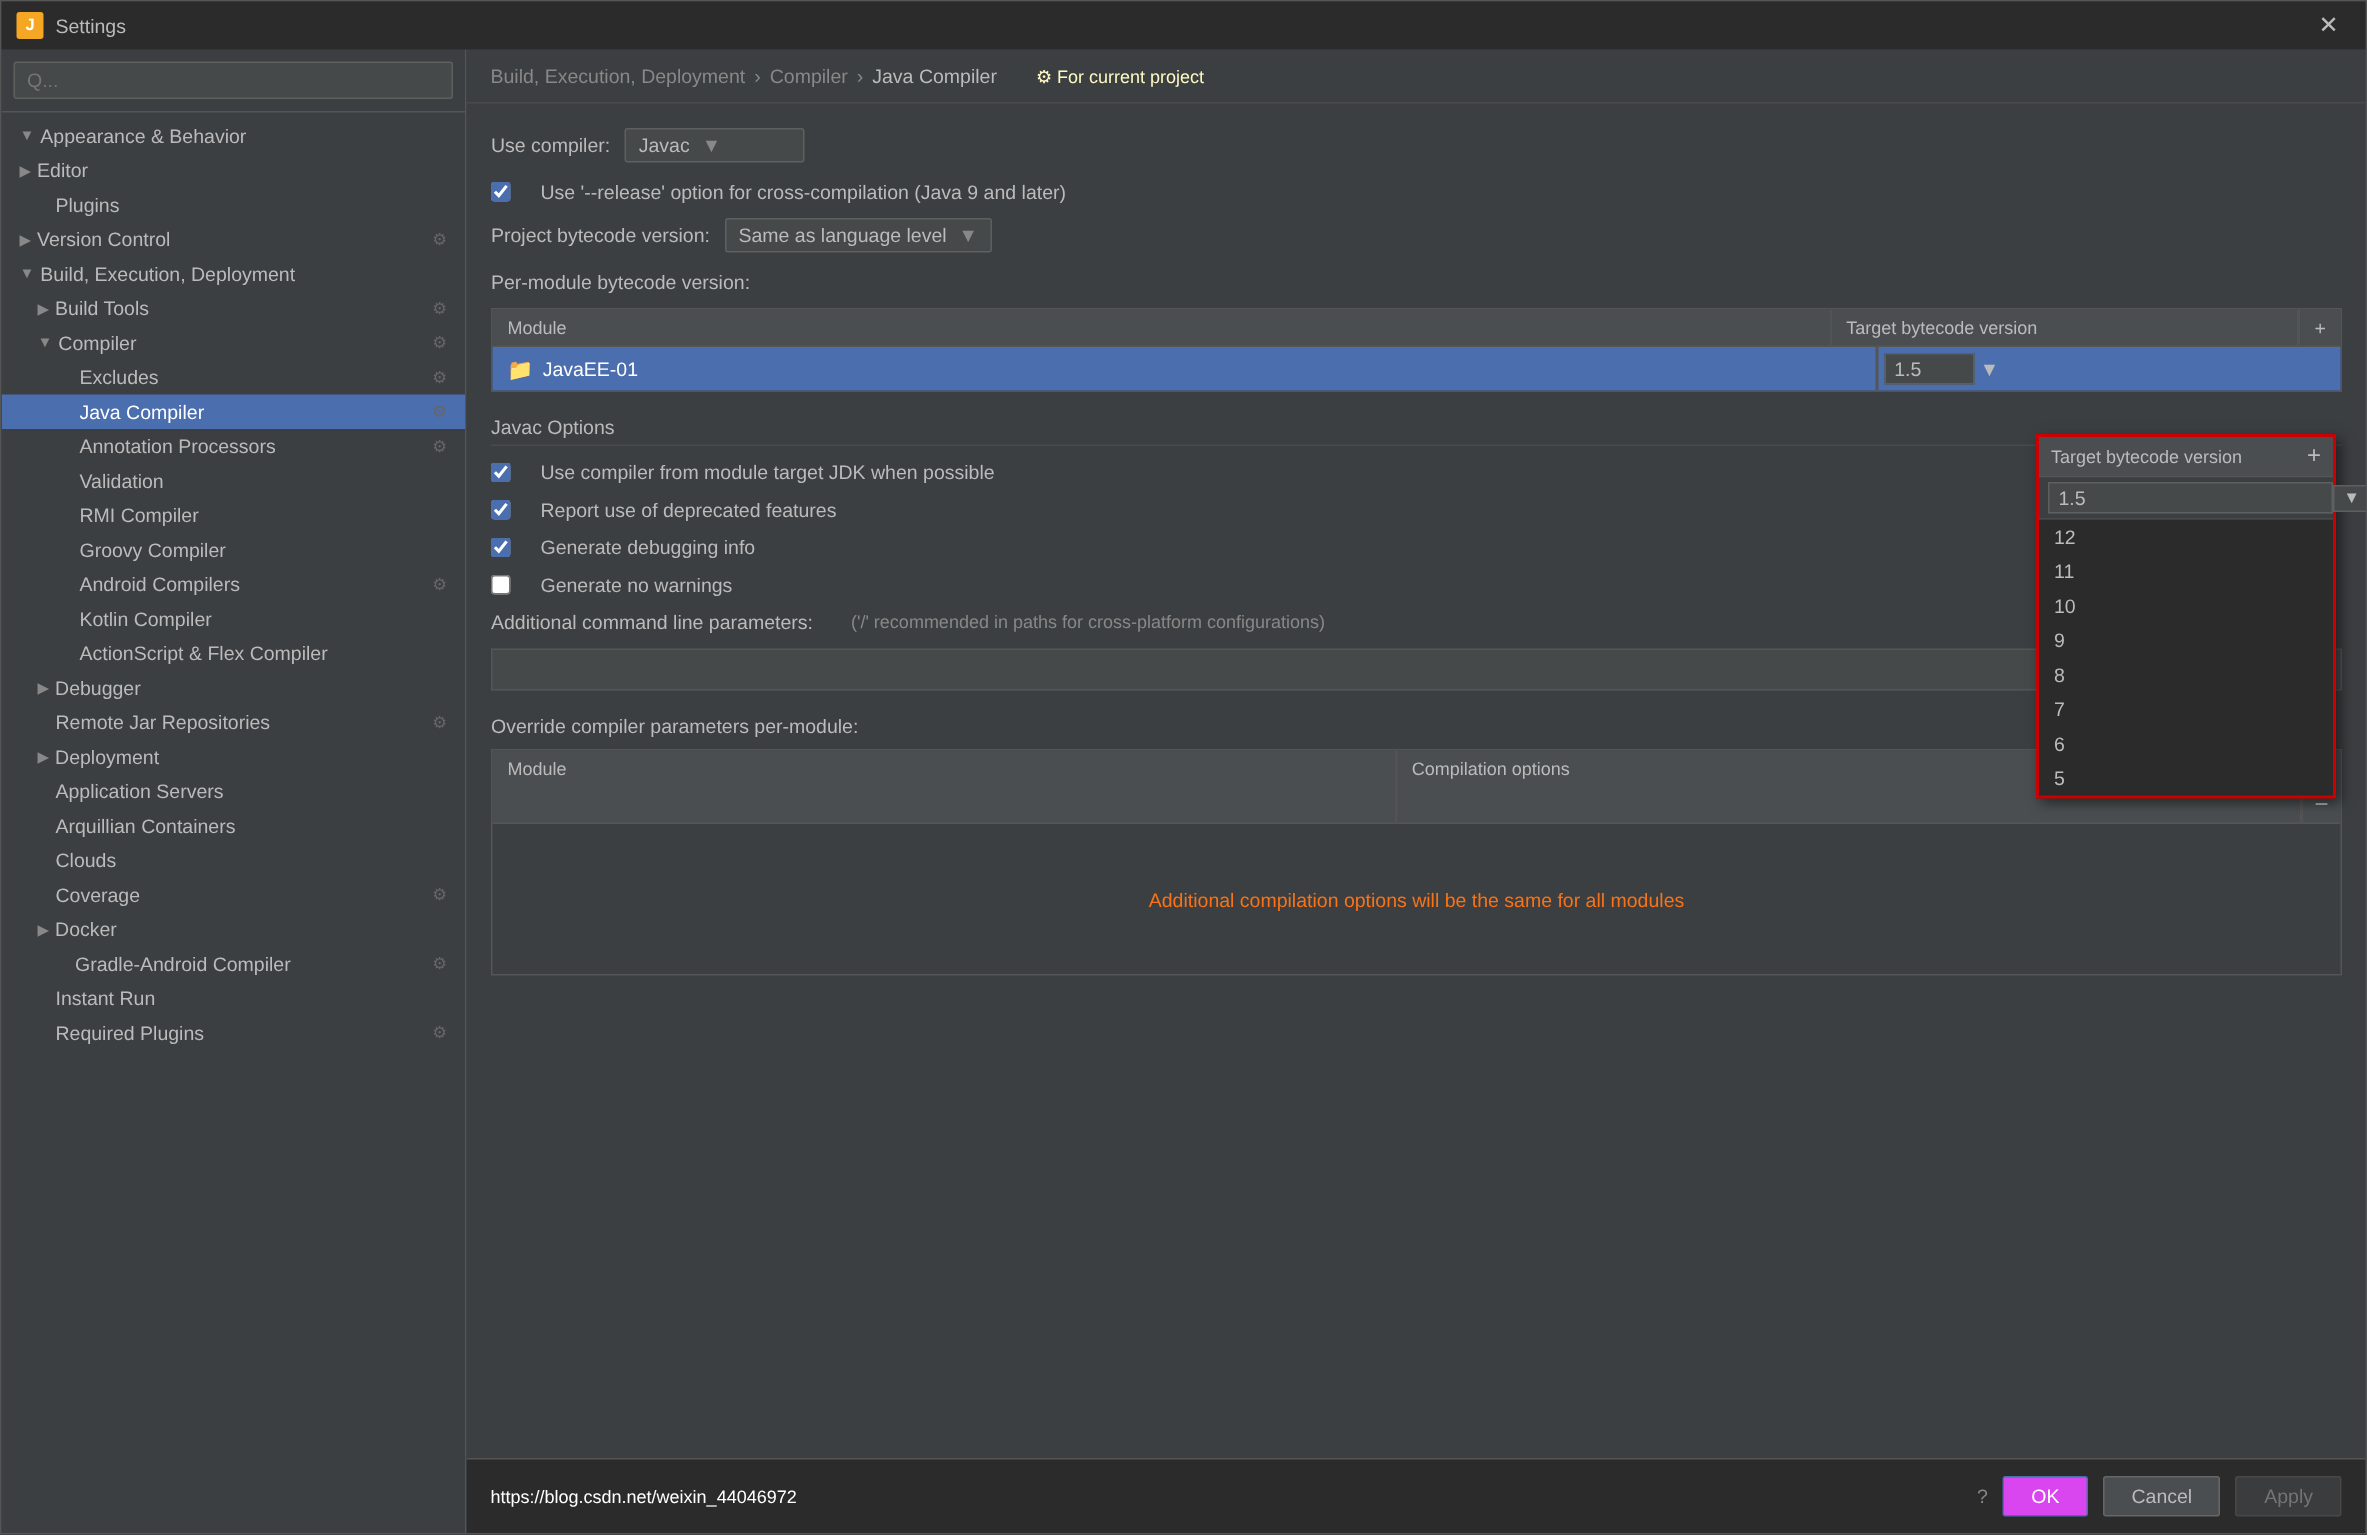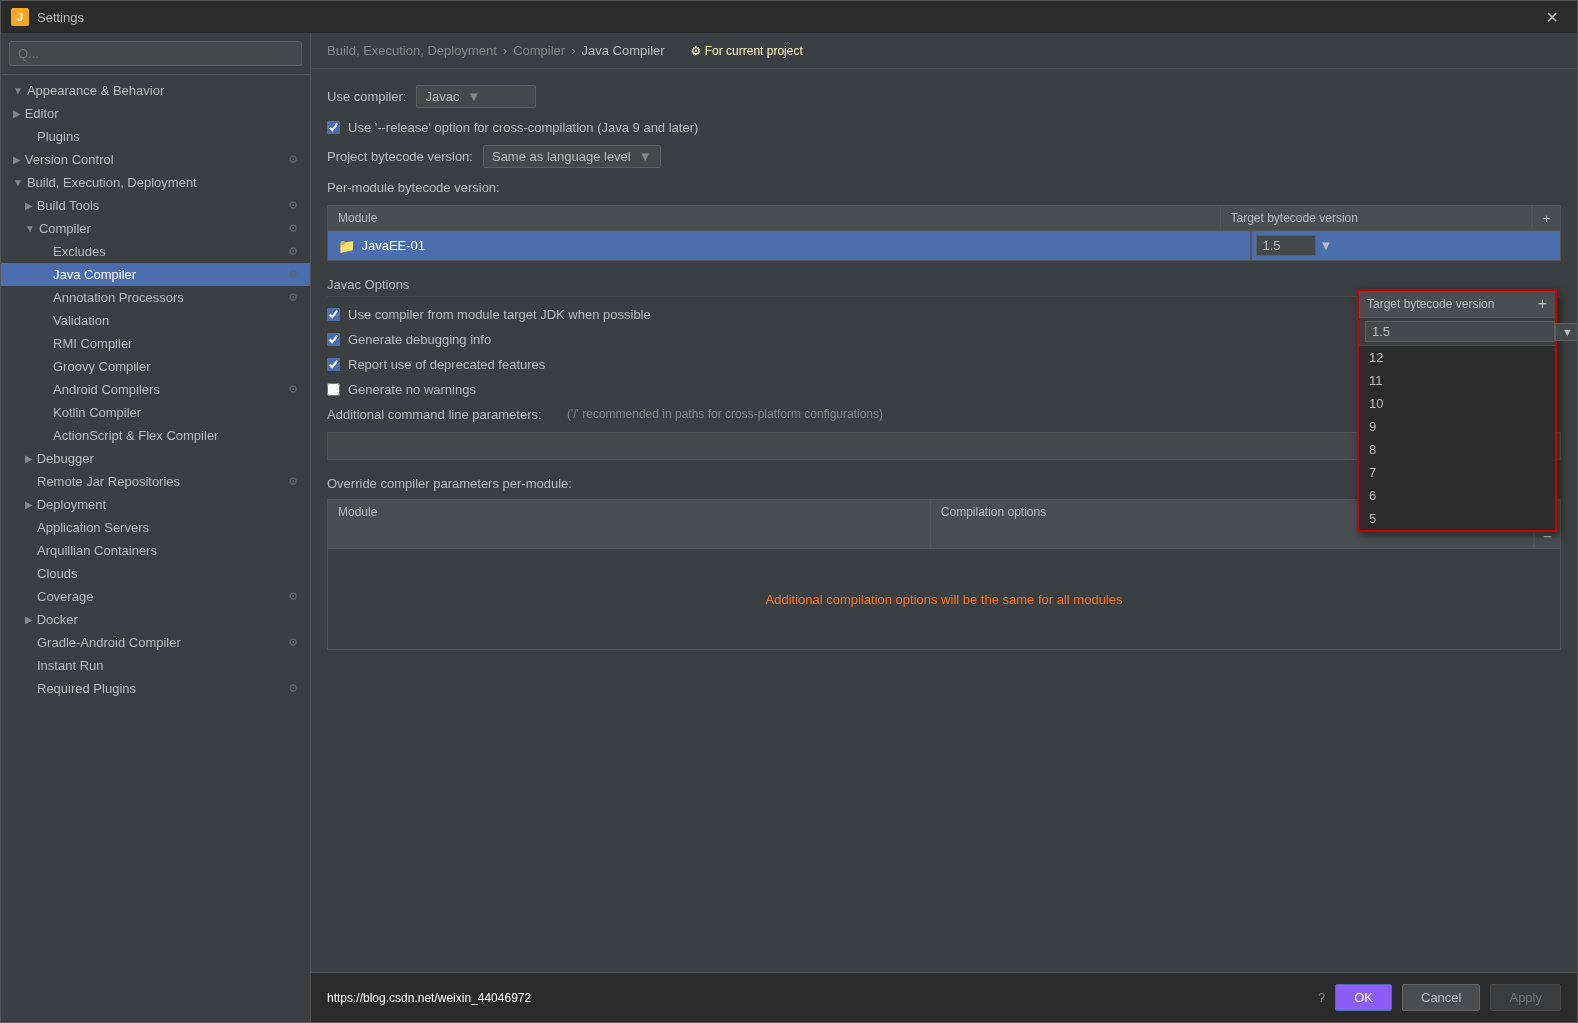--- a/index.html
+++ b/index.html
@@ -143,21 +143,21 @@
       display: flex;
       align-items: center;
       gap: 8px;
       cursor: pointer;
       min-width: 120px;
     }
     .form-select .arrow { color: #888; }
     .checkbox-row {
       display: flex;
       align-items: center;
-      gap: 8px;
+      gap: 20px;
       margin-bottom: 10px;
     }
     .checkbox-row input[type=checkbox] {
       accent-color: #4b6eaf;
     }
     .section-title {
       color: #bbbbbb;
       margin-bottom: 10px;
       margin-top: 6px;
     }
@@ -328,21 +328,21 @@
     .btn {
       padding: 5px 18px;
       border: 1px solid #666;
       background: #4a4e50;
       color: #bbbbbb;
       cursor: pointer;
       font-size: 13px;
       border-radius: 2px;
     }
     .btn-primary {
-      background: #8b5cf6;
+      background: #d946ef;
       border-color: #4b6eaf;
       color: white;
     }
     .btn.disabled { opacity: 0.5; cursor: default; }
     ::-webkit-scrollbar { width: 8px; height: 8px; }
     ::-webkit-scrollbar-track { background: #3c3f41; }
     ::-webkit-scrollbar-thumb { background: #666; border-radius: 3px; }
   </style>
 </head>
 <body>
@@ -461,21 +461,21 @@
           </div>
           <div class="sidebar-item" style="padding-left: 24px;">
             <span style="margin-right:12px;"></span>
             <span>Coverage</span>
             <span class="settings-icon" style="margin-left:auto;">⚙</span>
           </div>
           <div class="sidebar-item" style="padding-left: 24px;">
             <span style="margin-right:4px;font-size:10px;color:#888;">▶</span>
             <span>Docker</span>
           </div>
-          <div class="sidebar-item" style="padding-left: 24px;">
+          <div class="sidebar-item" style="padding-left: 24px; gap: 13px;">
             <span style="margin-right:12px;"></span>
             <span>Gradle-Android Compiler</span>
             <span class="settings-icon" style="margin-left:auto;">⚙</span>
           </div>
           <div class="sidebar-item" style="padding-left: 24px;">
             <span style="margin-right:12px;"></span>
             <span>Instant Run</span>
           </div>
           <div class="sidebar-item" style="padding-left: 24px;">
             <span style="margin-right:12px;"></span>
@@ -563,25 +563,25 @@
 
         <div class="javac-section-title">Javac Options</div>
 
         <div id="javac-options-container">
             <div class="checkbox-row">
               <input type="checkbox" checked="" style="">
               <label>Use compiler from module target JDK when possible</label>
             </div>
             <div class="checkbox-row">
               <input type="checkbox" checked="" style="">
-              <label>Generate debugging info</label>
+              <label>Report use of deprecated features</label>
             </div>
             <div class="checkbox-row">
               <input type="checkbox" checked="" style="">
-              <label>Report use of deprecated features</label>
+              <label>Generate debugging info</label>
             </div>
             <div class="checkbox-row">
               <input type="checkbox" style="">
               <label>Generate no warnings</label>
             </div>
           </div>
 
         <div class="command-line-row">
           <span class="command-line-label">Additional command line parameters:</span>
           <span class="command-line-hint">('/' recommended in paths for cross-platform configurations)</span>

